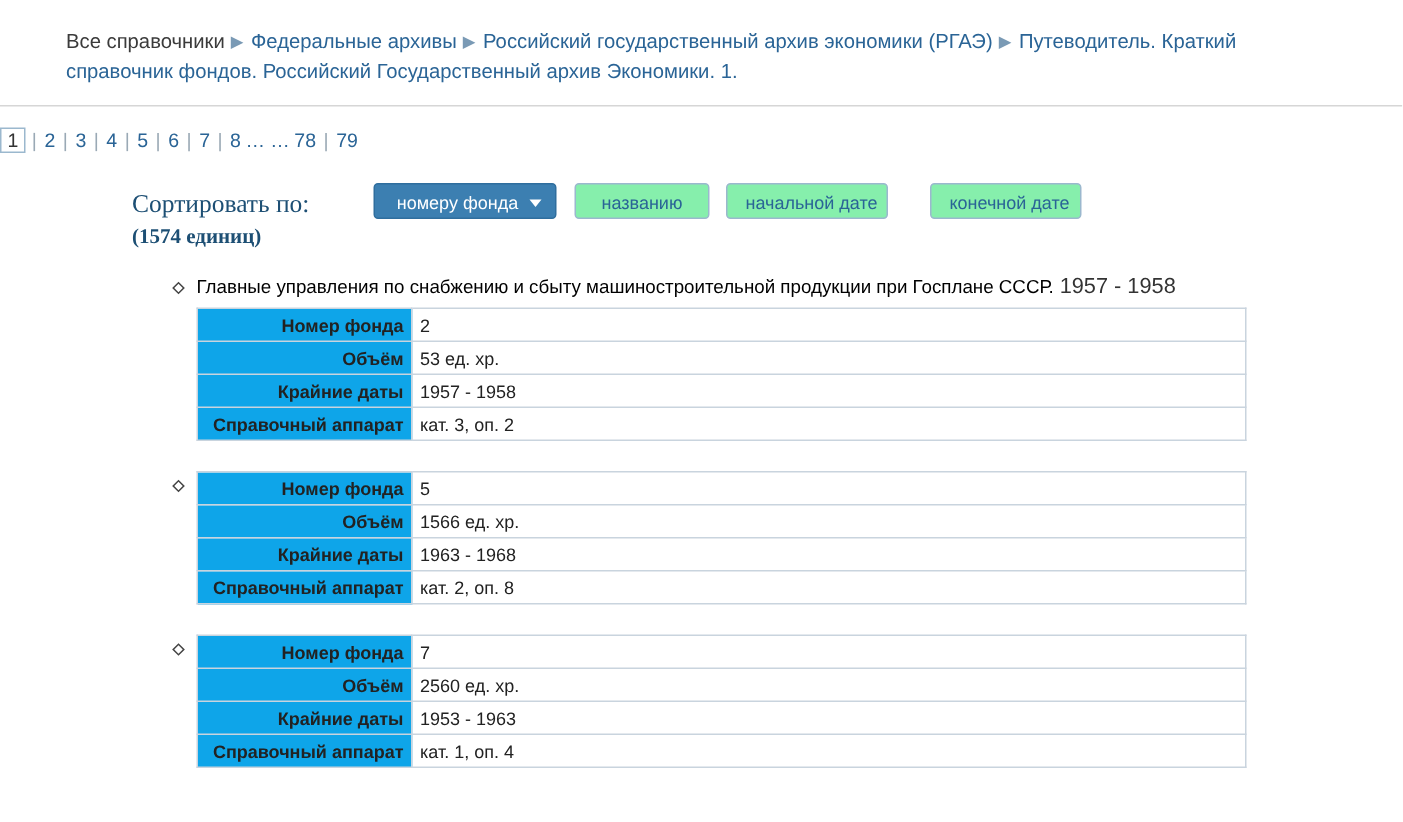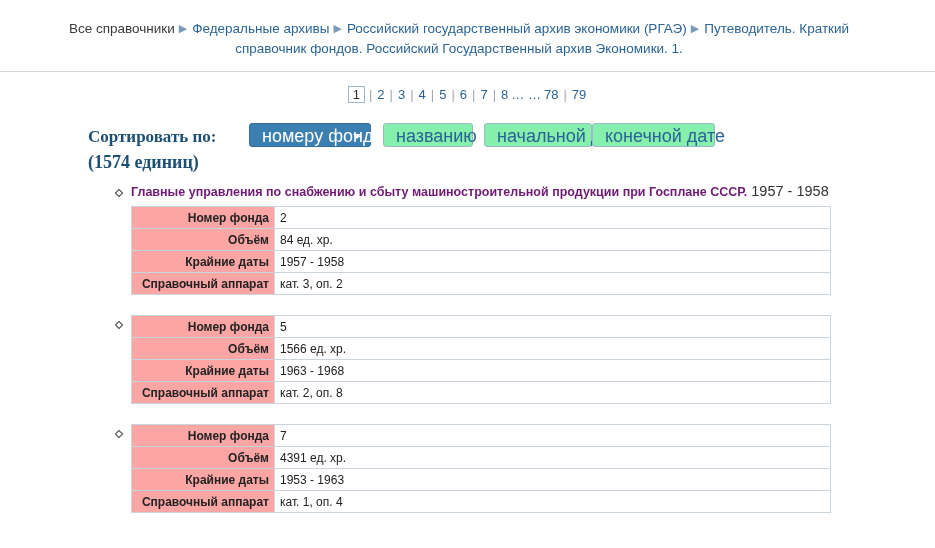--- a/index.html
+++ b/index.html
@@ -16,21 +16,20 @@
     background: #ffffff;
   }
 
   
   .breadcrumb {
     padding: 18px 40px 0 44px;
     font-size: 13.5px;
     color: #333333;
     line-height: 20px;
     max-width: 830px;
-    text-align: center;
   }
   .breadcrumb a {
     color: #2a6496;
     text-decoration: none;
   }
   .bc-sep {
     color: #7a9ab5;
     font-size: 11px;
     padding: 0 5px 0 4px;
     vertical-align: 1px;
@@ -39,21 +38,20 @@
 
   .hr {
     margin: 12px 0 0 0;
     height: 1px;
     background: #d6d6d6;
     width: 100%;
   }
 
   
   .pager {
-    text-align: center;
     font-size: 13px;
     color: #2a6496;
     padding: 14px 0 0 0;
   }
   .pager a {
     color: #2a6496;
     text-decoration: none;
     padding: 0 1px;
   }
   .pager .cur {
@@ -74,39 +72,39 @@
   .sortbar {
     position: relative;
     margin: 16px 0 0 0;
     height: 56px;
   }
   .sort-label {
     position: absolute;
     left: 88px;
     top: 8px;
     font-family: "Liberation Serif", serif;
-    font-weight: bold;
+    font-weight: normal;
     font-size: 17px;
     color: #1d4f74;
   }
   .sort-count {
     position: absolute;
     left: 88px;
     top: 33px;
     font-family: "Liberation Serif", serif;
     font-weight: bold;
-    font-size: 18px;
+    font-size: 14px;
     color: #1d4f74;
   }
   .btn {
     position: absolute;
     top: 4px;
     height: 24px;
     line-height: 24px;
-    font-size: 18px;
+    font-size: 12px;
     text-align: center;
     border-radius: 3px;
     box-sizing: border-box;
     cursor: pointer;
     white-space: nowrap;
   }
   .btn-active {
     background: #3c7fb1;
     border: 1px solid #2f6e9e;
     color: #ffffff;
@@ -124,21 +122,21 @@
     border-top: 5px solid #ffffff;
   }
   .btn-plain {
     background: #86efac;
     border: 1px solid #9bb8ce;
     color: #2a6496;
     padding: 0 12px;
   }
   #btn-name  { left: 383px; width: 90px; }
   #btn-start { left: 484px; width: 108px; }
-  #btn-end   { left: 592px; width: 123px; }
+  #btn-end   { left: 620px; width: 101px; text-align: right; }
 
   
   .list { padding: 8px 0 0 0; }
   .fund {
     position: relative;
     padding: 0 0 0 112px;
     margin-bottom: 20px;
   }
   .bullet {
     position: absolute;
@@ -148,24 +146,23 @@
     border: 1px solid #444;
     background: #fff;
     transform: rotate(45deg);
   }
   .fund-head {
     font-size: 13px;
     line-height: 17px;
     padding: 0 0 5px 19px;
   }
   .fund-title {
-    color: #701a75;
+    color: #000000;
     text-decoration: none;
     font-size: 12.5px;
-    font-weight: bold;
   }
   .fund-years {
     color: #333333;
     font-size: 14.5px;
     padding-left: 4px;
   }
 
   table.fund-table {
     border-collapse: collapse;
     margin-left: 19px;
@@ -173,21 +170,21 @@
     font-size: 12px;
   }
   table.fund-table td {
     border: 1px solid #c9d4de;
     height: 19px;
     padding: 1px 5px;
     vertical-align: middle;
   }
   td.lbl {
     width: 132px;
-    background: #fca5a5;
+    background: #0ea5e9;
     text-align: right;
     font-weight: bold;
     color: #222222;
     font-size: 12px;
     padding-right: 6px;
   }
   td.val {
     background: #ffffff;
     color: #222222;
     padding-left: 6px;
@@ -229,21 +226,21 @@
         <a href="#" class="fund-title">Главные управления по снабжению и сбыту машиностроительной продукции при Госплане СССР.</a><span class="fund-years">1957 - 1958</span>
       </div>
       <table class="fund-table">
         <tbody>
             <tr>
           <td class="lbl">Номер фонда</td>
           <td class="val">2</td>
         </tr>
         <tr>
           <td class="lbl">Объём</td>
-          <td class="val">84 ед. хр.</td>
+          <td class="val">53 ед. хр.</td>
         </tr>
         <tr>
           <td class="lbl">Крайние даты</td>
           <td class="val">1957 - 1958</td>
         </tr>
         <tr>
           <td class="lbl">Справочный аппарат</td>
           <td class="val">кат. 3, оп. 2</td>
         </tr>
       </tbody>
@@ -277,21 +274,21 @@
     <div class="fund">
       <span class="bullet"></span>
       <table class="fund-table">
         <tbody>
             <tr>
           <td class="lbl">Номер фонда</td>
           <td class="val">7</td>
         </tr>
         <tr>
           <td class="lbl">Объём</td>
-          <td class="val">4391 ед. хр.</td>
+          <td class="val">2560 ед. хр.</td>
         </tr>
         <tr>
           <td class="lbl">Крайние даты</td>
           <td class="val">1953 - 1963</td>
         </tr>
         <tr>
           <td class="lbl">Справочный аппарат</td>
           <td class="val">кат. 1, оп. 4</td>
         </tr>
       </tbody>

